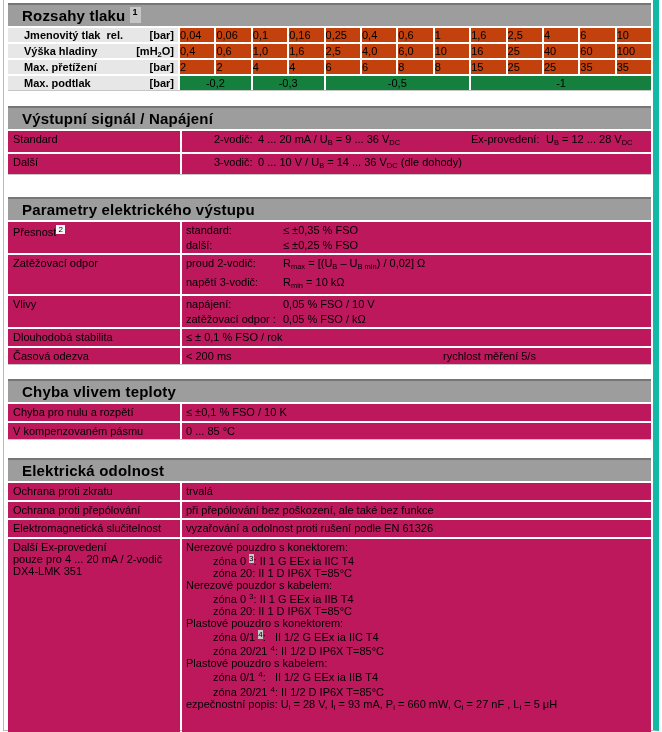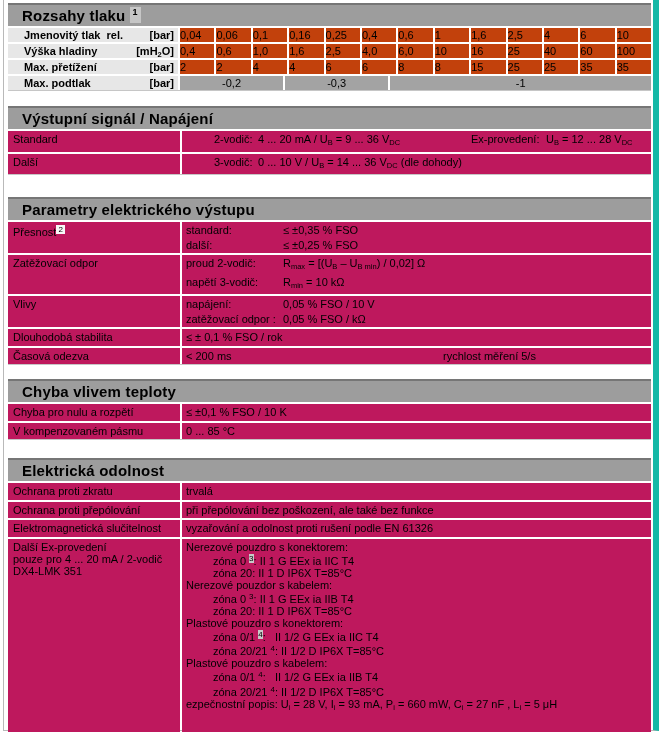--- a/index.html
+++ b/index.html
@@ -42,21 +42,21 @@
   sub { font-size:7.5px; vertical-align:-2px; }
   sup.fn { font-size:8px; vertical-align:4px; }
   sup.fn.hl, .hl { background:#c9c9c9; }
   
   .prow { display:flex; gap:2px; margin-top:2px; height:14px; line-height:14px; }
   .lcell1 {
     width:170px; flex-shrink:0; background:#e7e7e7;
     display:flex; justify-content:space-between; padding:0 4px 0 16px;font-weight:bold;
   }
   .pcell { flex:1 1 0; background:#c2410c; text-align:left; }
-  .mcell { background:#a3a3a3; text-align:center; }
+  .mcell { background:#15803d; text-align:center; }
   
   .s1 { margin-top:3px; }
   .s2 { margin-top:15px; }
   .s3 { margin-top:22px; }
   .s4 { margin-top:14px; }
   .s5 { margin-top:18px; }
 </style>
 </head>
 <body>
 
@@ -131,20 +131,21 @@
         </div>
     </div>
     <div class="prow">
       <div class="lcell1">
         <span>Max. podtlak</span>
         <span>[bar]</span>
       </div>
       <div style="display:flex;flex:1;gap:2px;">
           <div class="mcell" style="flex: 2 2 2px;">-0,2</div>
           <div class="mcell" style="flex: 2 2 2px;">-0,3</div>
+          <div class="mcell" style="flex: 4 4 6px;">-0,5</div>
           <div class="mcell" style="flex: 5 5 8px;">-1</div>
         </div>
     </div>
   </div>
 
   <div class="sec s2">
     <div class="sec-header">
       <span>Výstupní signál / Napájení</span>
     </div>
     <div class="row">

